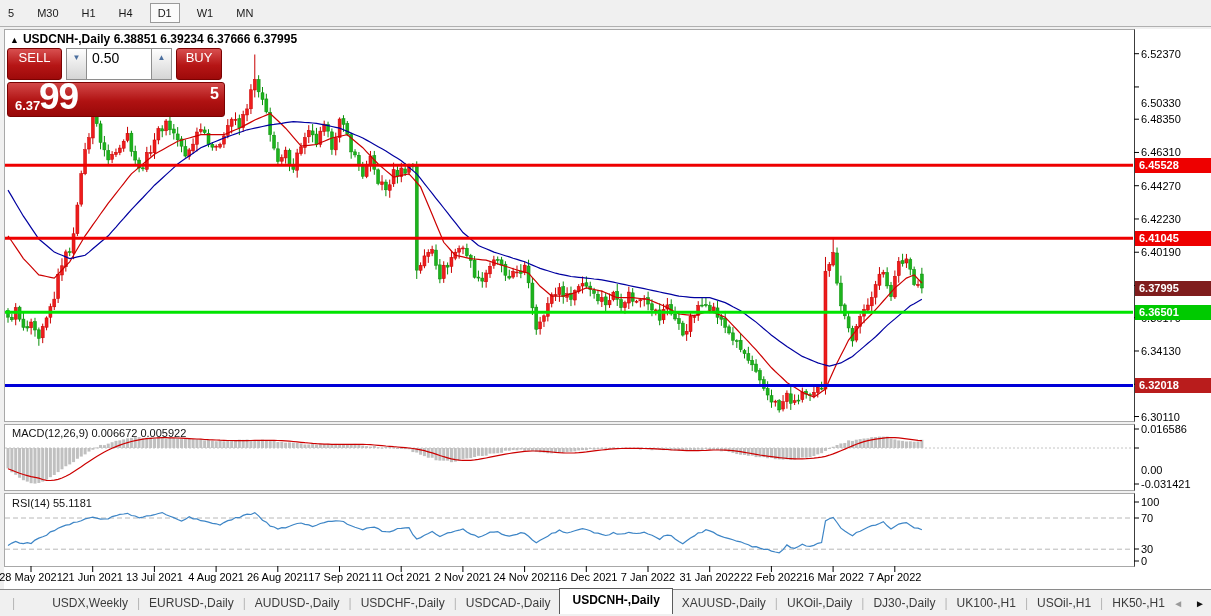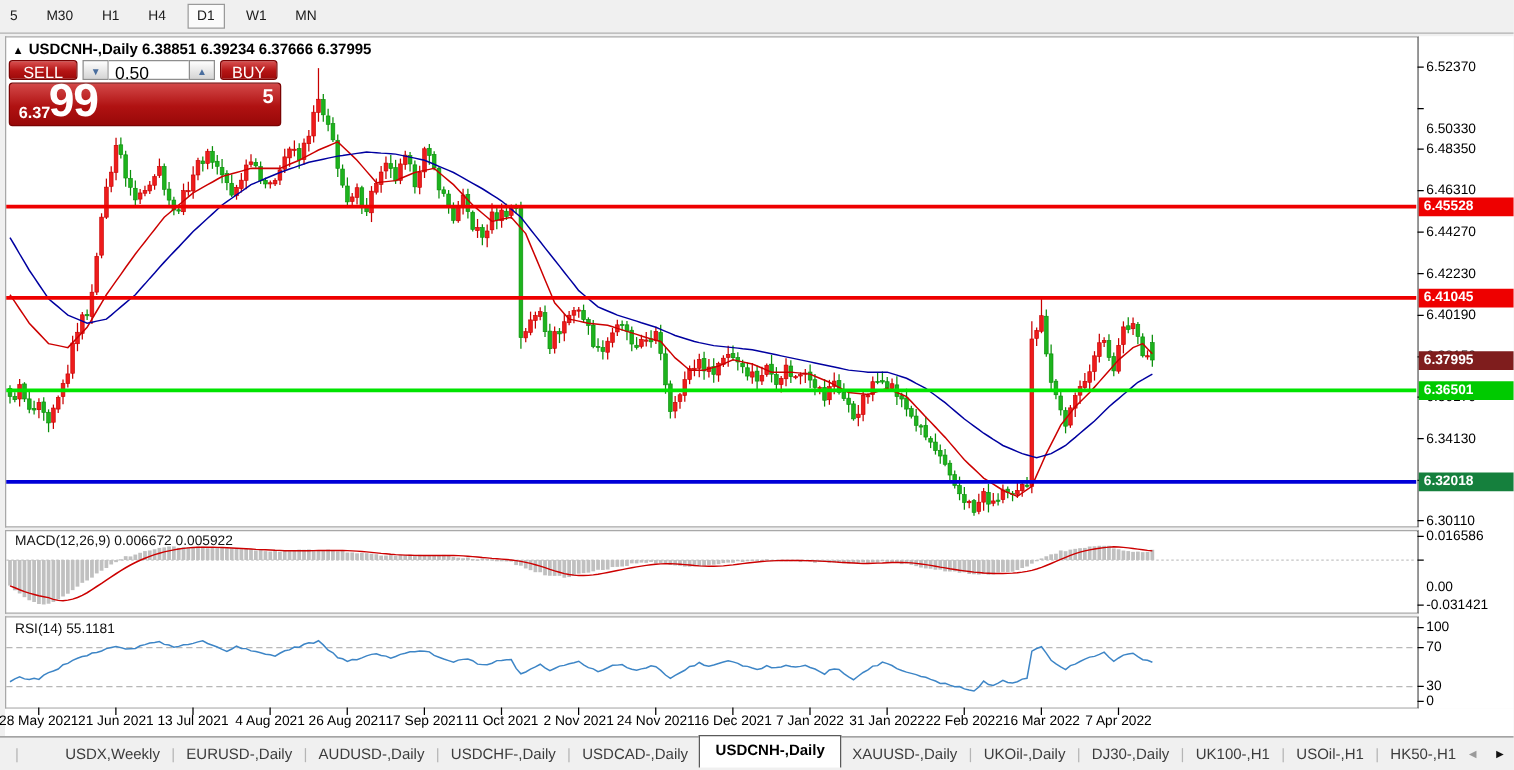--- a/index.html
+++ b/index.html
@@ -16,21 +16,21 @@
   #canvas{position:absolute;left:0;top:0;z-index:5;pointer-events:none}
   .lbl{position:absolute;left:1141px;font-size:11px;color:#000;z-index:6;white-space:nowrap}
   .badge{position:absolute;left:1135px;width:72px;height:15px;line-height:15px;color:#fff;font-size:11px;font-weight:bold;padding-left:4px;z-index:7}
   .date-lbl{position:absolute;top:571px;font-size:11px;color:#000;transform:translateX(-50%);z-index:6;white-space:nowrap}
   #title{position:absolute;left:10px;top:32px;font-size:12px;font-weight:bold;color:#000;z-index:12;white-space:nowrap}
   #title .tri{font-size:9px;margin-right:4px}
   .ind-lbl{position:absolute;font-size:11px;color:#111;z-index:6;white-space:nowrap}
   #macd-lbl{left:12px;top:427px}
   #rsi-lbl{left:12px;top:497px}
   #trade{position:absolute;left:7px;top:48px;width:218px;z-index:20}
-  .trow1{display:flex;height:16px}
+  .trow1{display:flex;height:32px}
   .btn{background:linear-gradient(#d85050,#b51515 55%,#9e0a0a);border:1px solid #7a0202;border-radius:3px;color:#fff;font-size:13px;text-align:center;line-height:18px;box-sizing:border-box}
   #sell-btn{width:55px}
   #buy-btn{width:46px;margin-left:4px}
   .spin-btn{width:21px;background:linear-gradient(#fefefe,#d5d5d5);border:1px solid #8e8e8e;color:#4a6e9e;font-size:8px;text-align:center;line-height:18px;box-sizing:border-box;margin-left:4px}
   .spin-btn.up{margin-left:0}
   #vol{width:64px;border:1px solid #8e8e8e;border-left:none;border-right:none;font-size:14px;text-align:left;padding:0 5px;line-height:18px;background:#fff;box-sizing:border-box;font-family:"Liberation Sans",sans-serif}
   .trow2{display:flex;gap:3px;margin-top:2px}
   .pricebox{position:relative;height:33px;border-radius:3px;background:linear-gradient(#d34848,#b01212 55%,#980808);border:1px solid #7a0202;color:#fff;flex:1}
   .pp{position:absolute;left:7px;bottom:3px;font-size:13px;font-weight:bold}
   .pb{position:absolute;left:31px;top:-7px;font-size:37px;font-weight:bold;letter-spacing:-1px}
@@ -902,21 +902,21 @@
 <div class="lbl" style="top: 464px;">0.00</div>
 <div class="lbl" style="top: 478px;">-0.031421</div>
 <div class="lbl" style="top: 496px;">100</div>
 <div class="lbl" style="top: 512px;">70</div>
 <div class="lbl" style="top: 543px;">30</div>
 <div class="lbl" style="top: 555px;">0</div>
 <div class="badge" style="top: 157.712px; background: rgb(238, 0, 0);">6.45528</div>
 <div class="badge" style="top: 230.785px; background: rgb(238, 0, 0);">6.41045</div>
 <div class="badge" style="top: 280.5px; background: #7f1d1d;">6.37995</div>
 <div class="badge" style="top: 304.852px; background: rgb(0, 202, 0);">6.36501</div>
-<div class="badge" style="top: 377.925px; background: #15803d;">6.32018</div>
+<div class="badge" style="top: 377.925px; background: #b91c1c;">6.32018</div>
 <div class="date-lbl" style="left: 31px;">28 May 2021</div>
 <div class="date-lbl" style="left: 92.7px;">21 Jun 2021</div>
 <div class="date-lbl" style="left: 154.4px;">13 Jul 2021</div>
 <div class="date-lbl" style="left: 216.1px;">4 Aug 2021</div>
 <div class="date-lbl" style="left: 277.8px;">26 Aug 2021</div>
 <div class="date-lbl" style="left: 339.5px;">17 Sep 2021</div>
 <div class="date-lbl" style="left: 401.2px;">11 Oct 2021</div>
 <div class="date-lbl" style="left: 462.9px;">2 Nov 2021</div>
 <div class="date-lbl" style="left: 524.6px;">24 Nov 2021</div>
 <div class="date-lbl" style="left: 586.3px;">16 Dec 2021</div>

